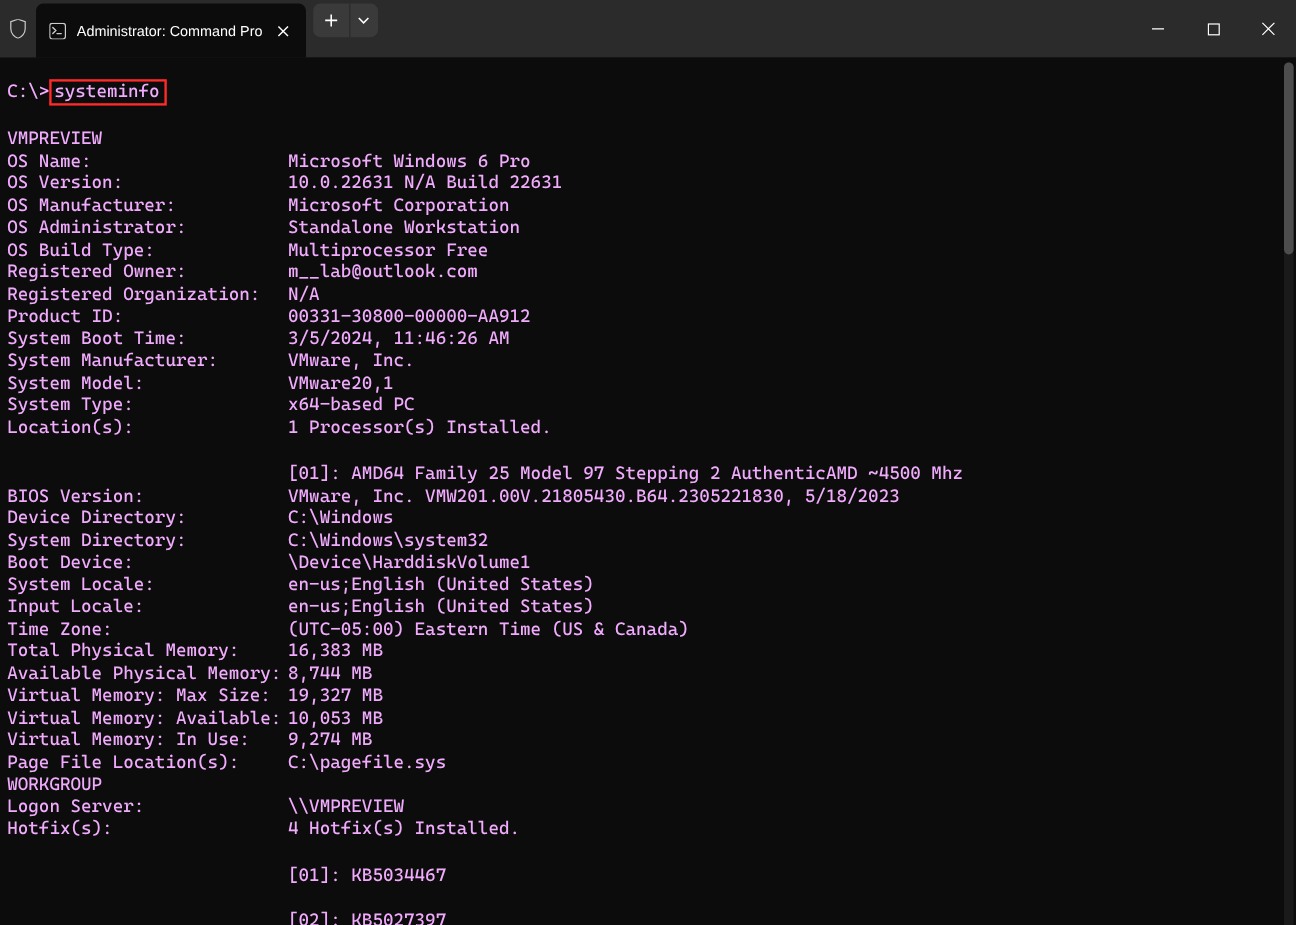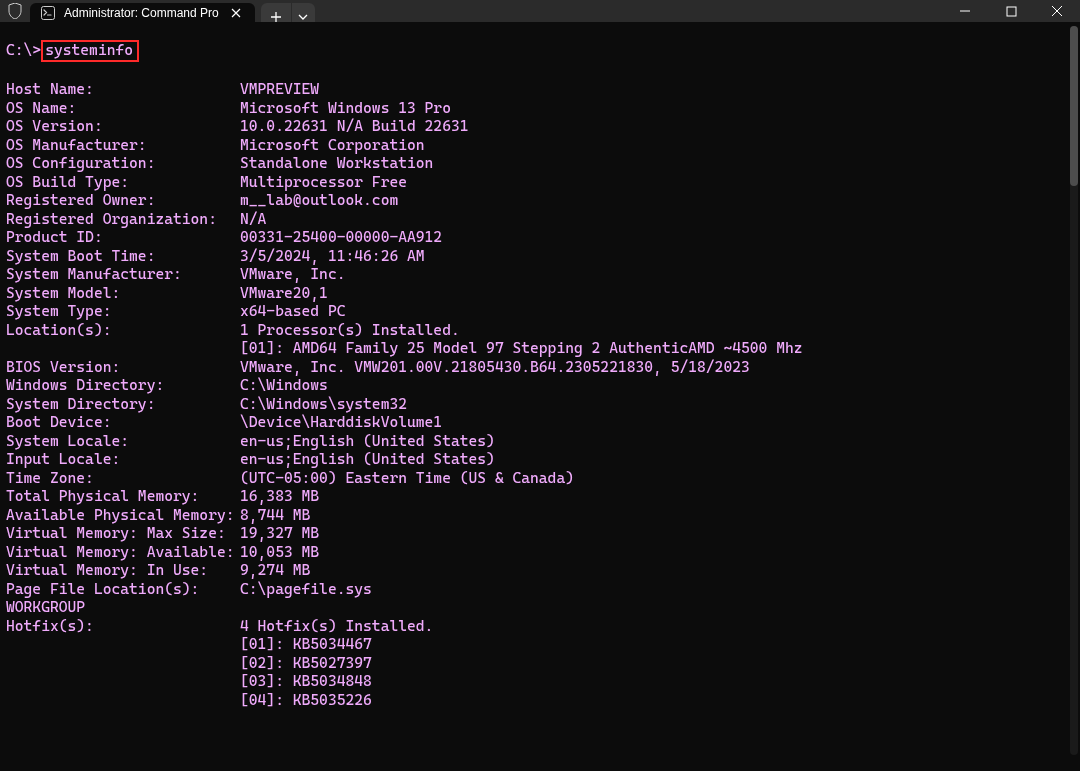--- a/index.html
+++ b/index.html
@@ -1,20 +1,20 @@
 <!DOCTYPE html>
 <html><head>
 <meta charset="utf-8">
 <style>
   * { box-sizing: border-box; margin: 0; padding: 0; }
   html, body { width: 1080px; height: 771px; overflow: hidden; font-family: Consolas, "Cascadia Mono", monospace; }
   body { background: #0c0c0c; color: #cccccc; }
 
   .titlebar {
-    height: 22px;
+    height: 48px;
     background: #2b2b2b;
     display: flex;
     align-items: stretch;
     color: #ffffff;
     font-family: "Segoe UI", sans-serif;
     font-size: 12px;
     user-select: none;
   }
   .titlebar-left {
     display: flex;
@@ -106,21 +106,21 @@
   .cmd-highlight {
     border: 2px solid #ff2a2a;
     padding: 0 4px 1px 2px;
     display:inline-block;
     line-height: 1.1;
   }
   .blank { height: 18.5px; }
   .row { display:flex; white-space: pre; }
   .label { width: 234px; flex: 0 0 234px; }
   .val { flex: 1; }
-  .indent { padding-left: 234px; white-space: pre; }
+  .indent { padding-left: 234px; white-space: pre; margin-top: 20px; }
 </style>
 </head>
 <body>
 
 <div class="titlebar">
   <div class="titlebar-left">
     <div class="app-shield">
       <svg width="14" height="16" viewBox="0 0 14 16">
           <path d="M7 0 L13 2 V8 C13 12 10 15 7 16 C4 15 1 12 1 8 V2 Z" fill="none" stroke="#cccccc" stroke-width="1"></path>
         </svg>
@@ -172,51 +172,52 @@
 </div>
 
 <div class="terminal">
   <div class="scrollbar-track"></div>
   <div class="scrollbar-thumb"></div>
 
   <div class="prompt-line"><span>C:\&gt;</span><span class="cmd-highlight">systeminfo</span></div>
   <div class="blank"></div>
 
   <div id="rows1">
-      <div class="row"><span class="label">Host Name:</span><span class="val">VMPREVIEW</span></div>
-      <div class="row"><span class="label">OS Name:</span><span class="val">Microsoft Windows 13 Pro</span></div>
+      <div class="row"><span class="val">VMPREVIEW</span></div>
+      <div class="row"><span class="label">OS Name:</span><span class="val">Microsoft Windows 6 Pro</span></div>
       <div class="row"><span class="label">OS Version:</span><span class="val">10.0.22631 N/A Build 22631</span></div>
       <div class="row"><span class="label">OS Manufacturer:</span><span class="val">Microsoft Corporation</span></div>
-      <div class="row"><span class="label">OS Configuration:</span><span class="val">Standalone Workstation</span></div>
+      <div class="row"><span class="label">OS Administrator:</span><span class="val">Standalone Workstation</span></div>
       <div class="row"><span class="label">OS Build Type:</span><span class="val">Multiprocessor Free</span></div>
       <div class="row"><span class="label">Registered Owner:</span><span class="val">m__lab@outlook.com</span></div>
       <div class="row"><span class="label">Registered Organization:</span><span class="val">N/A</span></div>
-      <div class="row"><span class="label">Product ID:</span><span class="val">00331-25400-00000-AA912</span></div>
+      <div class="row"><span class="label">Product ID:</span><span class="val">00331-30800-00000-AA912</span></div>
       <div class="row"><span class="label">System Boot Time:</span><span class="val">3/5/2024, 11:46:26 AM</span></div>
       <div class="row"><span class="label">System Manufacturer:</span><span class="val">VMware, Inc.</span></div>
       <div class="row"><span class="label">System Model:</span><span class="val">VMware20,1</span></div>
       <div class="row"><span class="label">System Type:</span><span class="val">x64-based PC</span></div>
       <div class="row"><span class="label">Location(s):</span><span class="val">1 Processor(s) Installed.</span></div>
     </div>
   <div class="indent">[01]: AMD64 Family 25 Model 97 Stepping 2 AuthenticAMD ~4500 Mhz</div>
   <div id="rows2">
       <div class="row"><span class="label">BIOS Version:</span><span class="val">VMware, Inc. VMW201.00V.21805430.B64.2305221830, 5/18/2023</span></div>
-      <div class="row"><span class="label">Windows Directory:</span><span class="val">C:\Windows</span></div>
+      <div class="row"><span class="label">Device Directory:</span><span class="val">C:\Windows</span></div>
       <div class="row"><span class="label">System Directory:</span><span class="val">C:\Windows\system32</span></div>
       <div class="row"><span class="label">Boot Device:</span><span class="val">\Device\HarddiskVolume1</span></div>
       <div class="row"><span class="label">System Locale:</span><span class="val">en-us;English (United States)</span></div>
       <div class="row"><span class="label">Input Locale:</span><span class="val">en-us;English (United States)</span></div>
       <div class="row"><span class="label">Time Zone:</span><span class="val">(UTC-05:00) Eastern Time (US &amp; Canada)</span></div>
       <div class="row"><span class="label">Total Physical Memory:</span><span class="val">16,383 MB</span></div>
       <div class="row"><span class="label">Available Physical Memory:</span><span class="val">8,744 MB</span></div>
       <div class="row"><span class="label">Virtual Memory: Max Size:</span><span class="val">19,327 MB</span></div>
       <div class="row"><span class="label">Virtual Memory: Available:</span><span class="val">10,053 MB</span></div>
       <div class="row"><span class="label">Virtual Memory: In Use:</span><span class="val">9,274 MB</span></div>
       <div class="row"><span class="label">Page File Location(s):</span><span class="val">C:\pagefile.sys</span></div>
       <div class="row"><span class="val">WORKGROUP</span></div>
+      <div class="row"><span class="label">Logon Server:</span><span class="val">\\VMPREVIEW</span></div>
       <div class="row"><span class="label">Hotfix(s):</span><span class="val">4 Hotfix(s) Installed.</span></div>
     </div>
   <div id="hotfixes">
       <div class="indent">[01]: KB5034467</div>
       <div class="indent">[02]: KB5027397</div>
       <div class="indent">[03]: KB5034848</div>
       <div class="indent">[04]: KB5035226</div>
     </div>
 </div>
 

